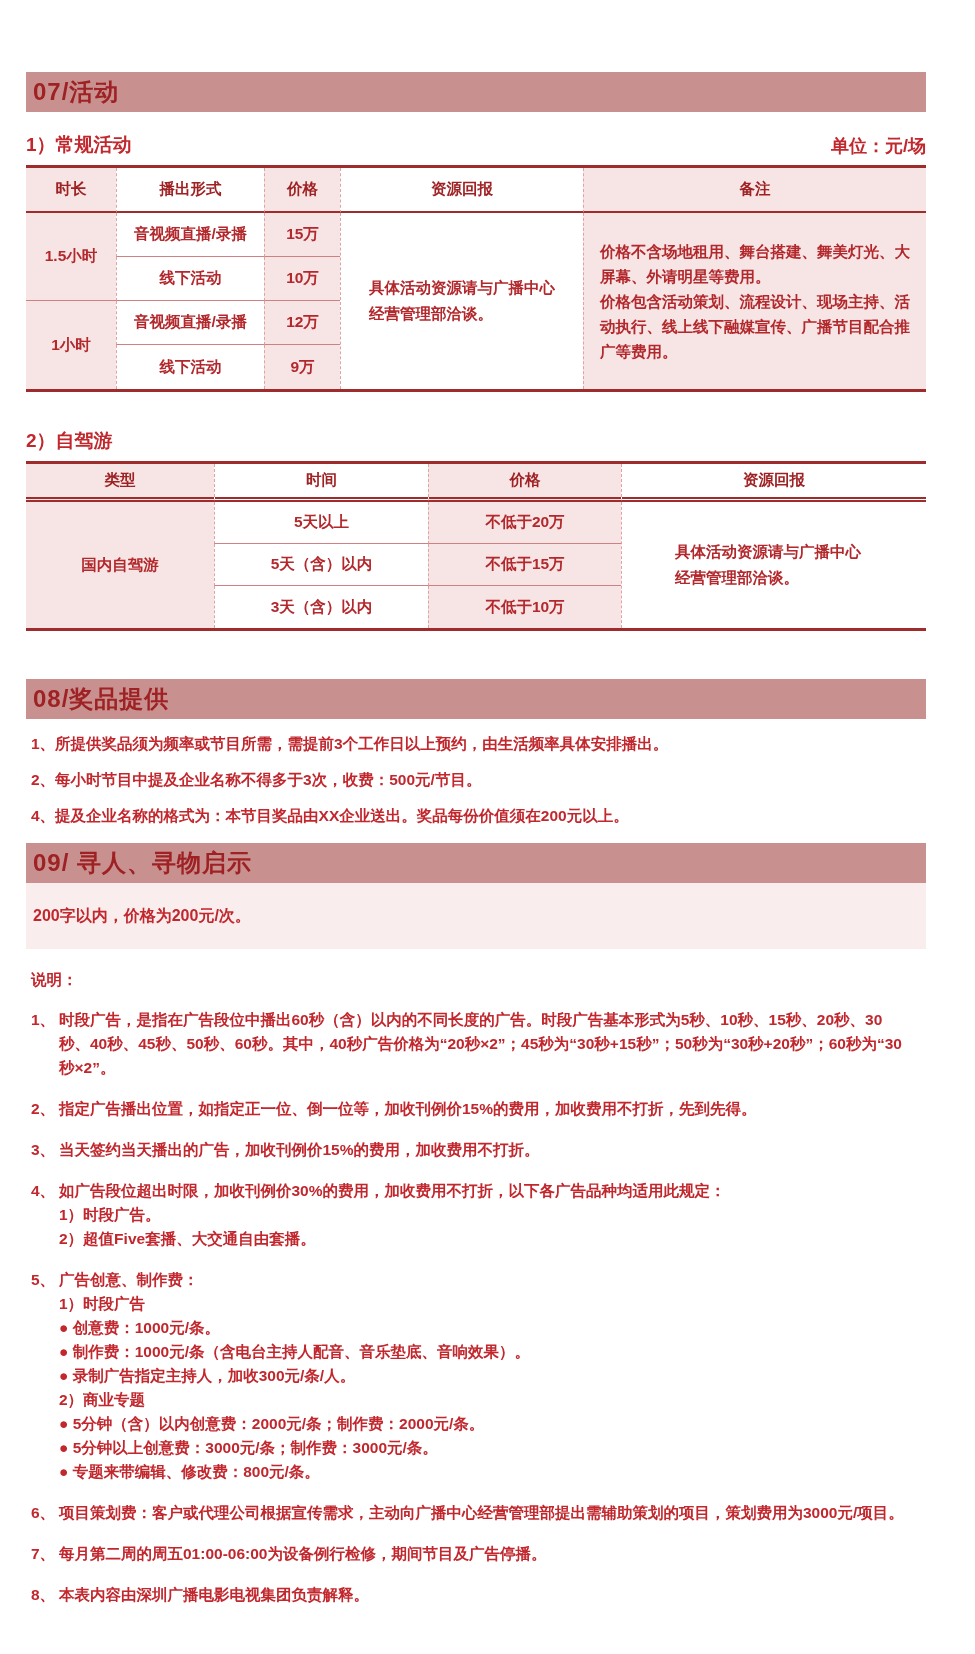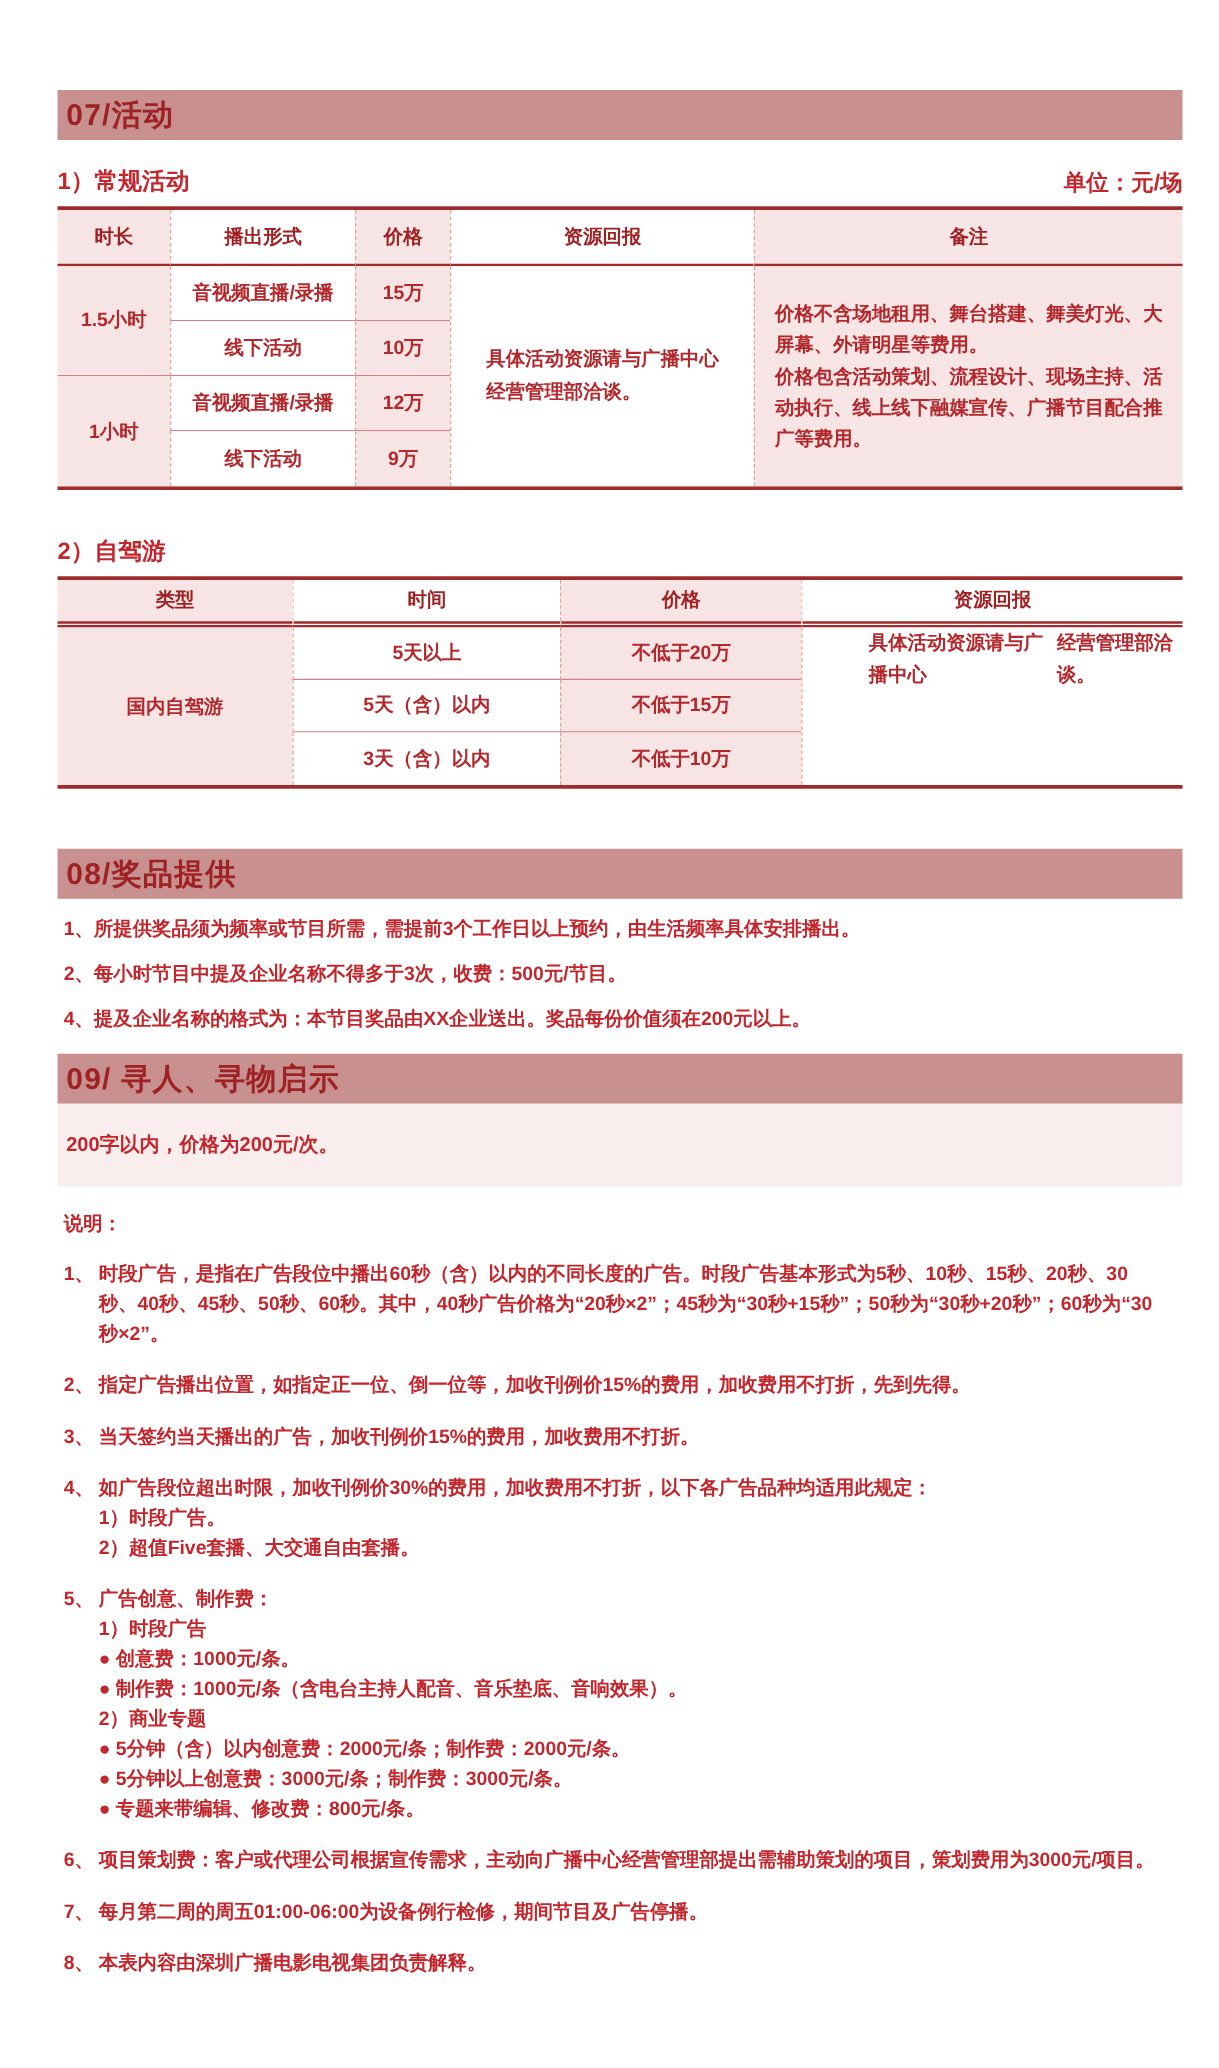--- a/index.html
+++ b/index.html
@@ -13,21 +13,21 @@
     --rowline:#cf8181;
     --dash:#e0a2a2;
   }
   *{box-sizing:border-box;margin:0;padding:0;}
   html,body{background:#fff;}
   body{
     width:975px;height:1654px;overflow:hidden;
     font-family:"Liberation Sans","DejaVu Sans",sans-serif;
     font-weight:bold;color:var(--red);
   }
-  .page{position:relative;width:975px;height:1654px;padding:72px 45px 0 46px;}
+  .page{position:relative;width:975px;height:1654px;padding:72px 45px 0 26px;}
   .banner{
     width:900px;height:40px;background:var(--banner-bg);color:var(--banner-tx);
     font-size:24px;display:flex;align-items:center;padding-left:7px;letter-spacing:1px;
   }
   .subhead-row{width:900px;display:flex;align-items:flex-end;justify-content:space-between;margin-top:20px;margin-bottom:7px;}
   .subhead{font-size:19px;color:var(--red);}
   .unit{font-size:18px;color:var(--red);}
   
   .grid{border-top:3px solid var(--bdr);border-bottom:3px solid var(--bdr);width:900px;display:grid;font-size:15.5px;color:#b2282c;}
   .t1{grid-template-columns:90px 148px 76px 243px 343px;grid-template-rows:45px 44px 44px 44px 44px;}
@@ -50,21 +50,21 @@
   .t1-f3{grid-area:4/2/5/3;} .t1-p3{grid-area:4/3/5/4;}
   .t1-f4{grid-area:5/2/6/3;} .t1-p4{grid-area:5/3/6/4;}
   .t1-res{grid-area:2/4/6/5;padding:0 28px;justify-content:flex-start;text-align:left;line-height:26px;}
   .t1-rem{grid-area:2/5/6/6;padding:0 16px;flex-direction:column;justify-content:center;align-items:flex-start;text-align:left;line-height:25px;font-size:15.5px;}
   
   .t2-h1{grid-area:1/1/2/2;} .t2-h2{grid-area:1/2/2/3;} .t2-h3{grid-area:1/3/2/4;} .t2-h4{grid-area:1/4/2/5;}
   .t2-type{grid-area:2/1/5/2;}
   .t2-tm1{grid-area:2/2/3/3;} .t2-pr1{grid-area:2/3/3/4;}
   .t2-tm2{grid-area:3/2/4/3;} .t2-pr2{grid-area:3/3/4/4;}
   .t2-tm3{grid-area:4/2/5/3;} .t2-pr3{grid-area:4/3/5/4;}
-  .t2-res{grid-area:2/4/5/5;padding-left:53px;flex-direction:row;justify-content:center;align-items:flex-start;text-align:left;line-height:26px;}
+  .t2-res{grid-area:2/4/5/5;padding-left:53px;flex-direction:column;justify-content:center;align-items:flex-start;text-align:left;line-height:26px;}
   
   .plain-list{margin-top:13px;padding-left:5px;}
   .plain-list .pl-item{font-size:15.5px;line-height:23px;margin-bottom:13px;color:var(--red);}
   
   .strip{width:900px;height:66px;background:var(--strip);display:flex;align-items:center;padding-left:7px;font-size:16px;color:var(--red);}
   
   .notes{margin-top:20px;padding-left:5px;width:900px;}
   .notes-title{font-size:15.5px;line-height:22px;color:var(--red);}
   .note{display:flex;margin-top:17px;font-size:15.5px;color:var(--red);}
   .nlab{flex:0 0 28px;line-height:24px;}
@@ -183,20 +183,21 @@
       </div>
     </div>
 
     <div class="note">
       <span class="nlab">5、</span>
       <div class="nbody">
         <div>广告创意、制作费：</div>
         <div class="sub">1）时段广告</div>
         <div class="sub">● 创意费：1000元/条。</div>
         <div class="sub">● 制作费：1000元/条（含电台主持人配音、音乐垫底、音响效果）。</div>
+        <div class="sub">● 录制广告指定主持人，加收300元/条/人。</div>
         <div class="sub">2）商业专题</div>
         <div class="sub">● 5分钟（含）以内创意费：2000元/条；制作费：2000元/条。</div>
         <div class="sub">● 5分钟以上创意费：3000元/条；制作费：3000元/条。</div>
         <div class="sub">● 专题来带编辑、修改费：800元/条。</div>
       </div>
     </div>
 
     <div class="note">
       <span class="nlab">6、</span>
       <div class="nbody">

